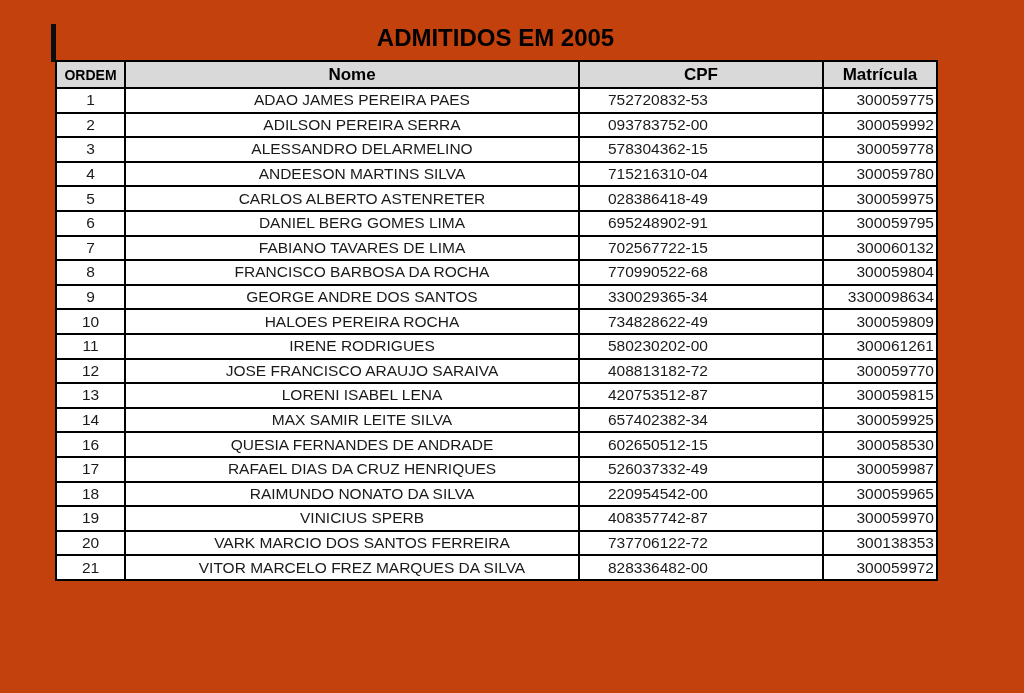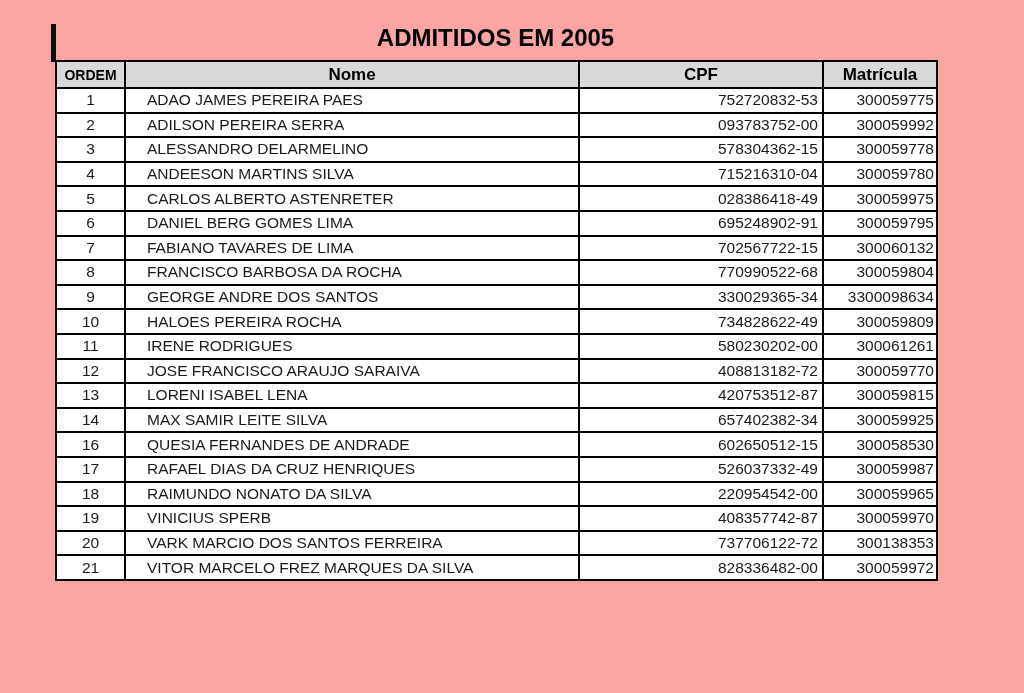--- a/index.html
+++ b/index.html
@@ -5,21 +5,21 @@
   html, body {
     margin: 0;
     padding: 0;
     background: #ffffff;
     font-family: "Liberation Sans", sans-serif;
   }
   .page {
     position: relative;
     width: 1024px;
     height: 693px;
-    background: #fca5a5;
+    background: #c2410c;
     overflow: hidden;
   }
   .left-bar {
     position: absolute;
     left: 51px;
     top: 24px;
     width: 5px;
     height: 38px;
     background: #0d0d0d;
   }
@@ -59,22 +59,22 @@
     color: #000000;
   }
   th.col-ordem { font-size: 14px; }
   th.col-nome, th.col-cpf, th.col-matricula { font-size: 17px; }
   table.roster td {
     height: 24.6px;
     font-size: 15.5px;
     background: #ffffff;
   }
   td.c-ordem { text-align: center; }
-  td.c-nome  { text-align: left;  padding-left: 21px; }
-  td.c-cpf   { text-align: right; padding-right: 4px; padding-left: 28px; }
+  td.c-nome  { text-align: center;  padding-left: 21px; }
+  td.c-cpf   { padding-right: 4px; padding-left: 28px; }
   td.c-matricula { text-align: right; padding-right: 2px; }
 </style>
 </head>
 <body>
 
 <div class="page">
 
   <div class="left-bar"></div>
 
   <div class="page-title">ADMITIDOS EM 2005</div>

